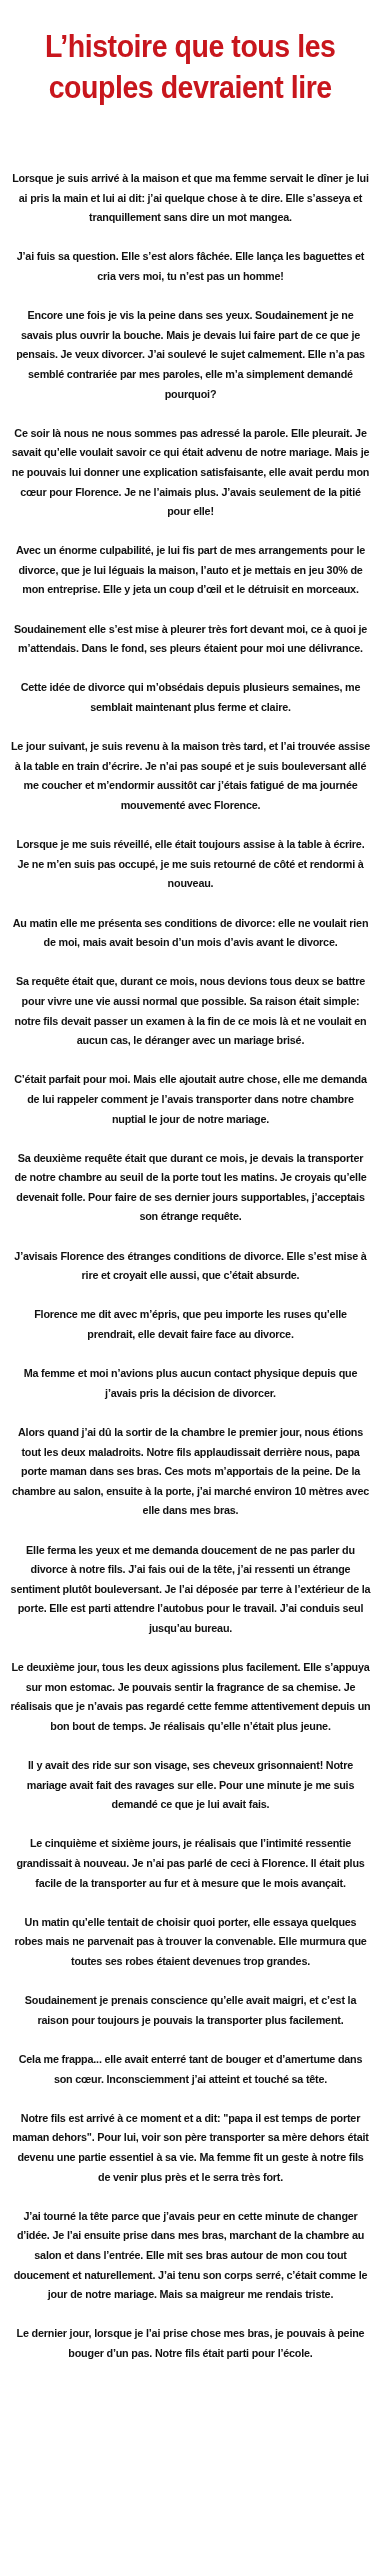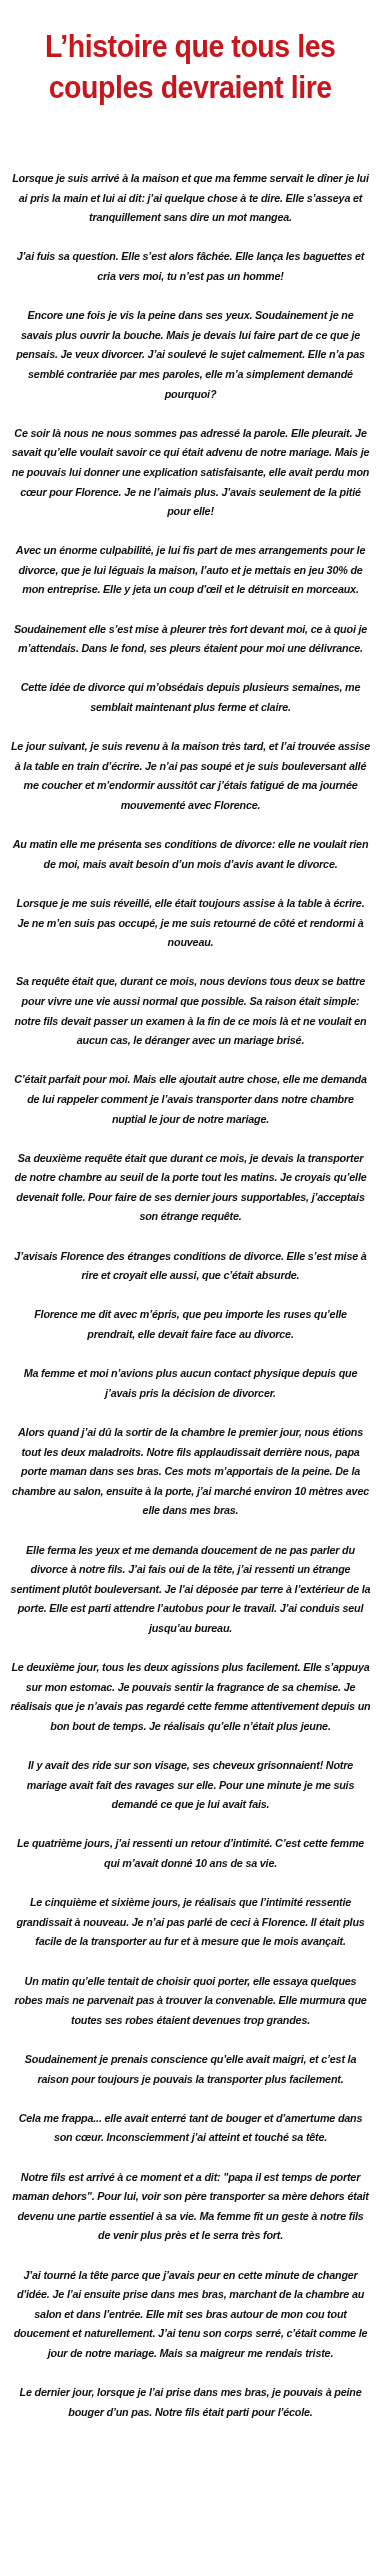--- a/index.html
+++ b/index.html
@@ -30,54 +30,52 @@
       transform-origin: center top;
     }
     .story p {
       margin: 0 0 19.6px 0;
       color: #111111;
       font-family: "Liberation Sans", sans-serif;
       font-weight: bold;
       font-size: 10.8px;
       line-height: 19.6px;
       letter-spacing: -0.2px;
-      font-style: italic;
     }
   </style>
 </head>
 <body>
 
 <div class="page">
   <h1 class="title" style="color: rgb(200, 22, 29);">L’histoire que tous les couples devraient lire</h1>
 
   <div class="story">
     <p>Lorsque je suis arrivé à la maison et que ma femme servait le dîner je lui ai pris la main et lui ai dit: j’ai quelque chose à te dire. Elle s’asseya et tranquillement sans dire un mot mangea.</p>
     <p>J’ai fuis sa question. Elle s’est alors fâchée. Elle lança les baguettes et cria vers moi, tu n’est pas un homme!</p>
     <p>Encore une fois je vis la peine dans ses yeux. Soudainement je ne savais plus ouvrir la bouche. Mais je devais lui faire part de ce que je pensais. Je veux divorcer. J’ai soulevé le sujet calmement. Elle n’a pas semblé contrariée par mes paroles, elle m’a simplement demandé pourquoi?</p>
     <p>Ce soir là nous ne nous sommes pas adressé la parole. Elle pleurait. Je savait qu’elle voulait savoir ce qui était advenu de notre mariage. Mais je ne pouvais lui donner une explication satisfaisante, elle avait perdu mon cœur pour Florence. Je ne l’aimais plus. J’avais seulement de la pitié pour elle!</p>
     <p>Avec un énorme culpabilité, je lui fis part de mes arrangements pour le divorce, que je lui léguais la maison, l’auto et je mettais en jeu 30% de mon entreprise. Elle y jeta un coup d’œil et le détruisit en morceaux.</p>
     <p>Soudainement elle s’est mise à pleurer très fort devant moi, ce à quoi je m’attendais. Dans le fond, ses pleurs étaient pour moi une délivrance.</p>
     <p>Cette idée de divorce qui m’obsédais depuis plusieurs semaines, me semblait maintenant plus ferme et claire.</p>
     <p>Le jour suivant, je suis revenu à la maison très tard, et l’ai trouvée assise à la table en train d’écrire. Je n’ai pas soupé et je suis bouleversant allé me coucher et m’endormir aussitôt car j’étais fatigué de ma journée mouvementé avec Florence.</p>
+    <p>Lorsque je me suis réveillé, elle était toujours assise à la table à écrire. Je ne m’en suis pas occupé, je me suis retourné de côté et rendormi à nouveau.</p>
     <p>Au matin elle me présenta ses conditions de divorce: elle ne voulait rien de moi, mais avait besoin d’un mois d’avis avant le divorce.</p>
-    <p>Lorsque je me suis réveillé, elle était toujours assise à la table à écrire. Je ne m’en suis pas occupé, je me suis retourné de côté et rendormi à nouveau.</p>
     <p>Sa requête était que, durant ce mois, nous devions tous deux se battre pour vivre une vie aussi normal que possible. Sa raison était simple: notre fils devait passer un examen à la fin de ce mois là et ne voulait en aucun cas, le déranger avec un mariage brisé.</p>
     <p>C’était parfait pour moi. Mais elle ajoutait autre chose, elle me demanda de lui rappeler comment je l’avais transporter dans notre chambre nuptial le jour de notre mariage.</p>
     <p>Sa deuxième requête était que durant ce mois, je devais la transporter de notre chambre au seuil de la porte tout les matins. Je croyais qu’elle devenait folle. Pour faire de ses dernier jours supportables, j’acceptais son étrange requête.</p>
     <p>J’avisais Florence des étranges conditions de divorce. Elle s’est mise à rire et croyait elle aussi, que c’était absurde.</p>
     <p>Florence me dit avec m’épris, que peu importe les ruses qu’elle prendrait, elle devait faire face au divorce.</p>
     <p>Ma femme et moi n’avions plus aucun contact physique depuis que j’avais pris la décision de divorcer.</p>
     <p>Alors quand j’ai dû la sortir de la chambre le premier jour, nous étions tout les deux maladroits. Notre fils applaudissait derrière nous, papa porte maman dans ses bras. Ces mots m’apportais de la peine. De la chambre au salon, ensuite à la porte, j’ai marché environ 10 mètres avec elle dans mes bras.</p>
     <p>Elle ferma les yeux et me demanda doucement de ne pas parler du divorce à notre fils. J’ai fais oui de la tête, j’ai ressenti un étrange sentiment plutôt bouleversant. Je l’ai déposée par terre à l’extérieur de la porte. Elle est parti attendre l’autobus pour le travail. J’ai conduis seul jusqu’au bureau.</p>
     <p>Le deuxième jour, tous les deux agissions plus facilement. Elle s’appuya sur mon estomac. Je pouvais sentir la fragrance de sa chemise. Je réalisais que je n’avais pas regardé cette femme attentivement depuis un bon bout de temps. Je réalisais qu’elle n’était plus jeune.</p>
     <p>Il y avait des ride sur son visage, ses cheveux grisonnaient! Notre mariage avait fait des ravages sur elle. Pour une minute je me suis demandé ce que je lui avait fais.</p>
-    <p>Le quatrième jours, j’ai ressenti un retour d’intimité. C’est cette femme qui m’avait donné 10 ans de sa vie.</p>
     <p>Le cinquième et sixième jours, je réalisais que l’intimité ressentie grandissait à nouveau. Je n’ai pas parlé de ceci à Florence. Il était plus facile de la transporter au fur et à mesure que le mois avançait.</p>
     <p>Un matin qu’elle tentait de choisir quoi porter, elle essaya quelques robes mais ne parvenait pas à trouver la convenable. Elle murmura que toutes ses robes étaient devenues trop grandes.</p>
     <p>Soudainement je prenais conscience qu’elle avait maigri, et c’est la raison pour toujours je pouvais la transporter plus facilement.</p>
     <p>Cela me frappa... elle avait enterré tant de bouger et d’amertume dans son cœur. Inconsciemment j’ai atteint et touché sa tête.</p>
     <p>Notre fils est arrivé à ce moment et a dit: "papa il est temps de porter maman dehors". Pour lui, voir son père transporter sa mère dehors était devenu une partie essentiel à sa vie. Ma femme fit un geste à notre fils de venir plus près et le serra très fort.</p>
     <p>J’ai tourné la tête parce que j’avais peur en cette minute de changer d’idée. Je l’ai ensuite prise dans mes bras, marchant de la chambre au salon et dans l’entrée. Elle mit ses bras autour de mon cou tout doucement et naturellement. J’ai tenu son corps serré, c’était comme le jour de notre mariage. Mais sa maigreur me rendais triste.</p>
-    <p>Le dernier jour, lorsque je l’ai prise dans mes bras, je pouvais à peine bouger d’un pas. Notre fils était parti pour l’école.</p>
+    <p>Le dernier jour, lorsque je l’ai prise chose mes bras, je pouvais à peine bouger d’un pas. Notre fils était parti pour l’école.</p>
 
   </div>
 </div>
 
 
 </body></html>

